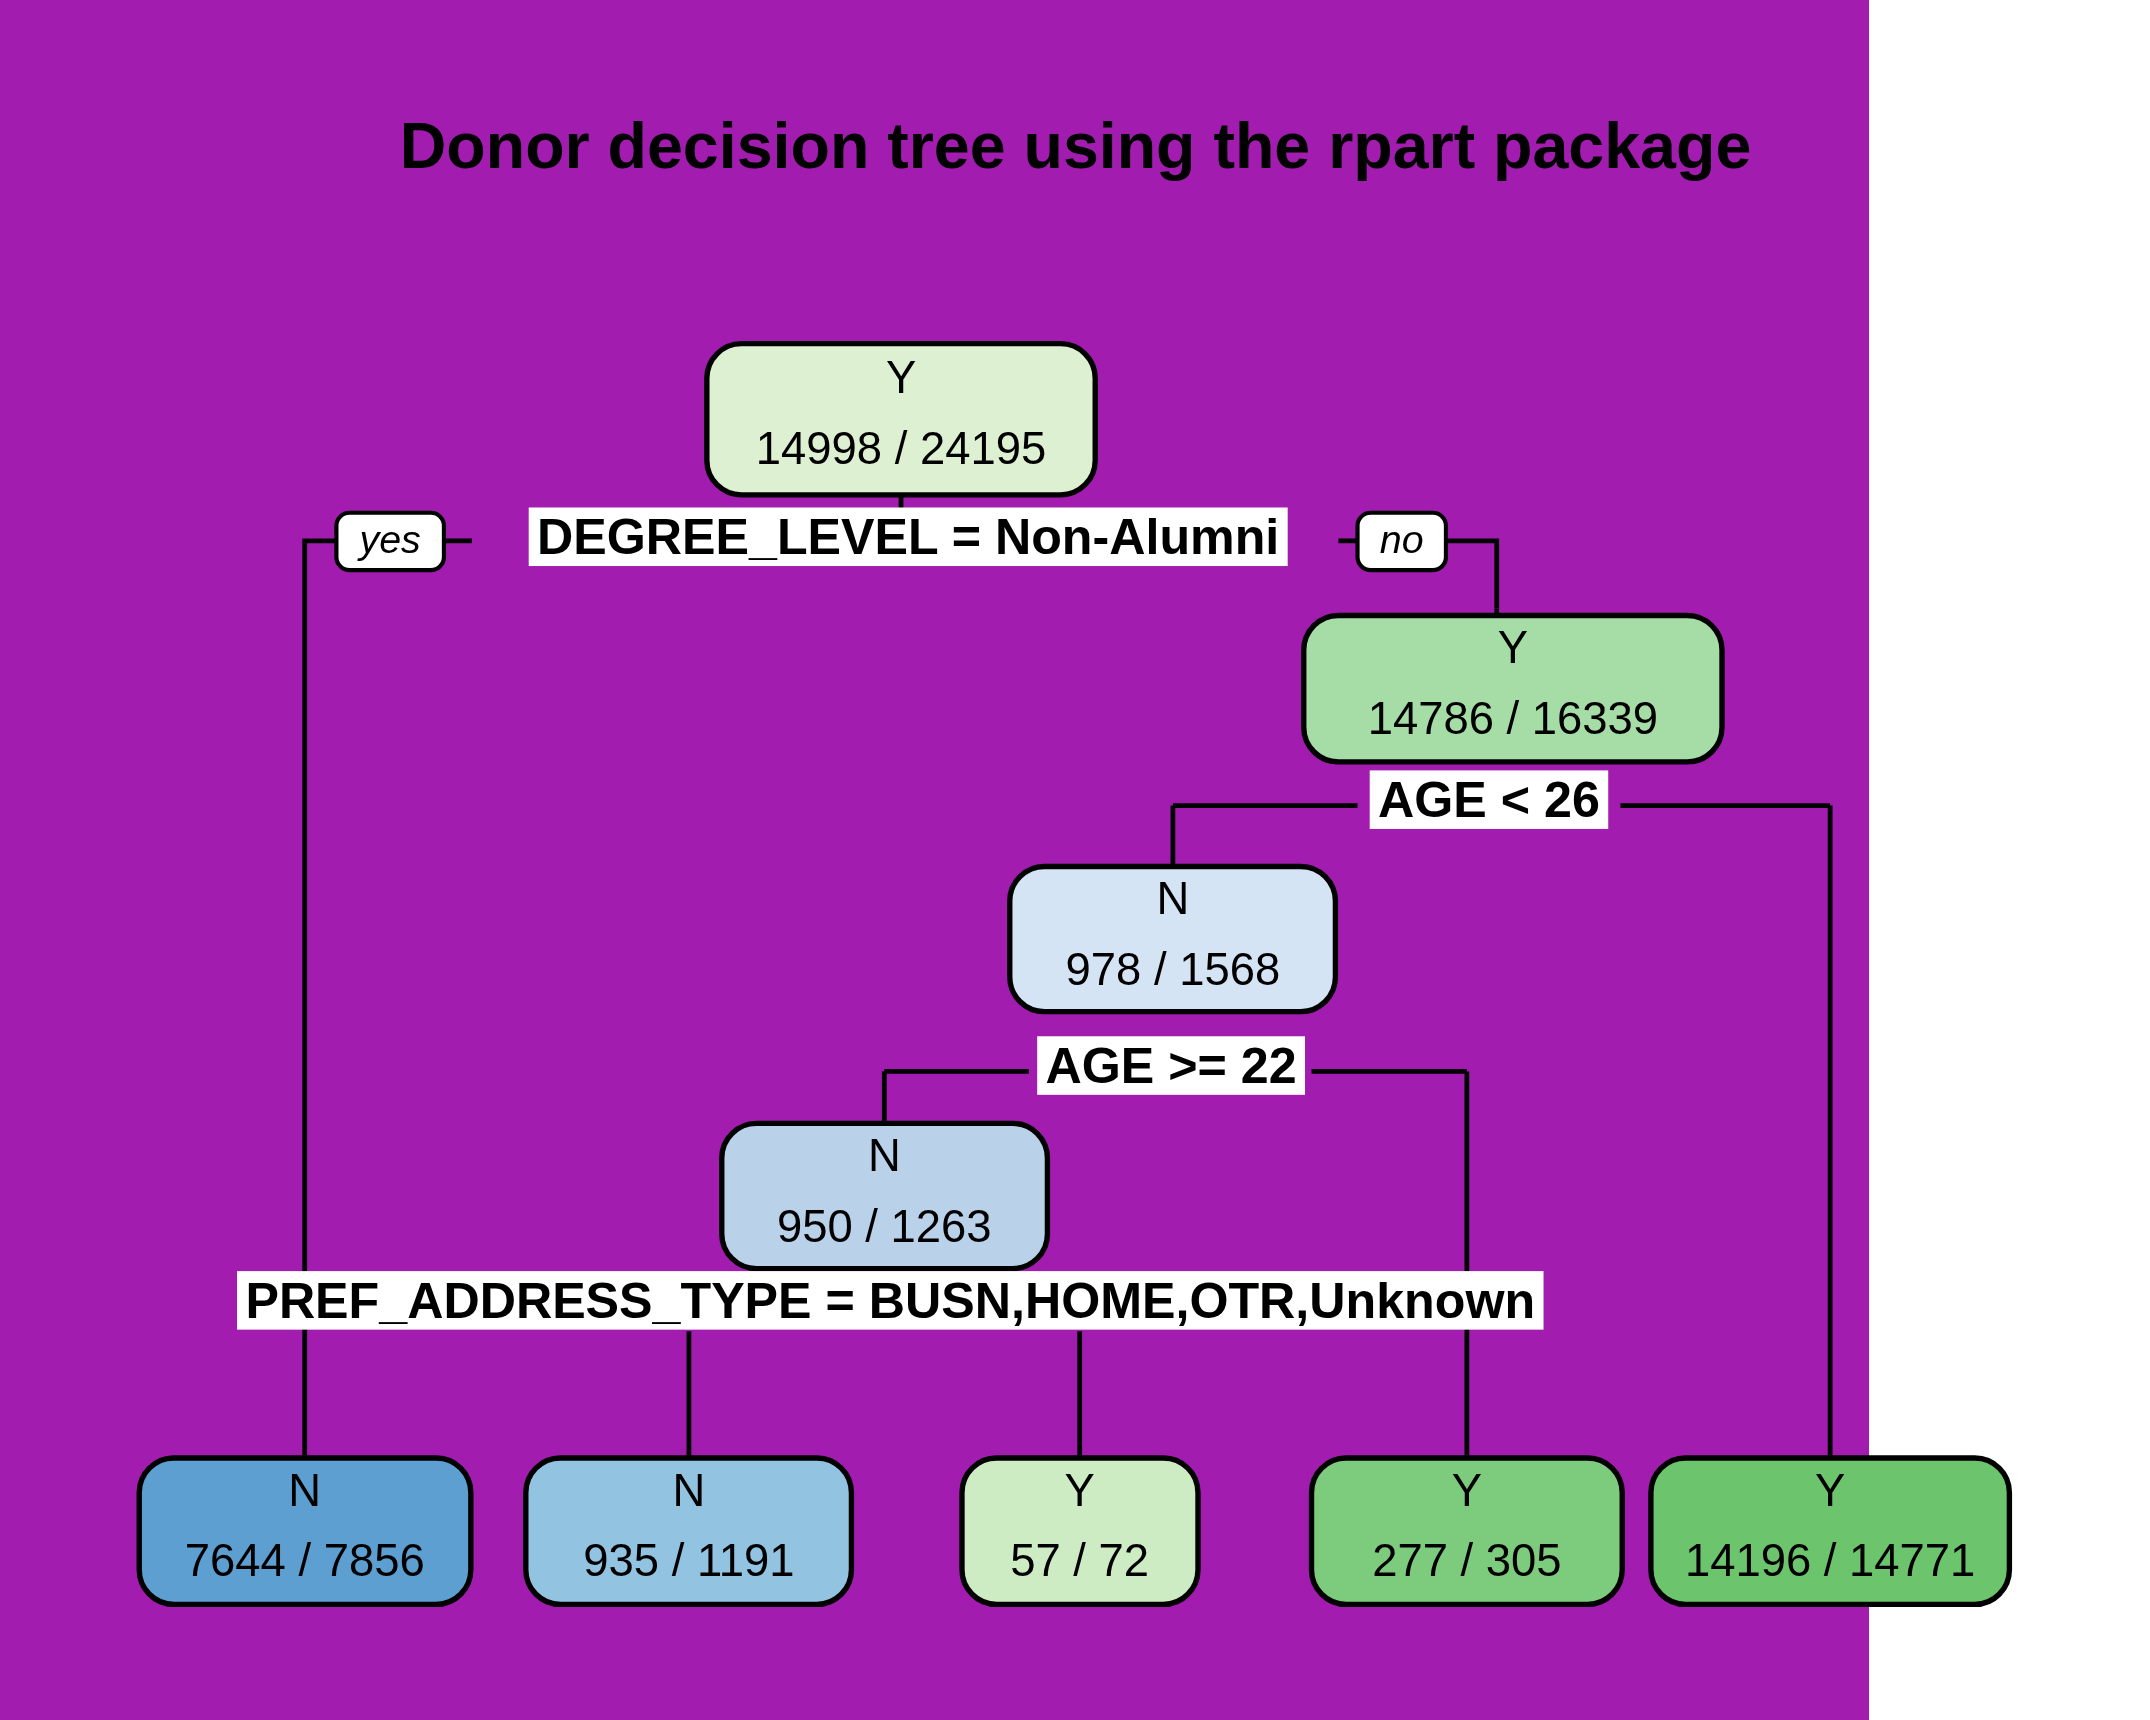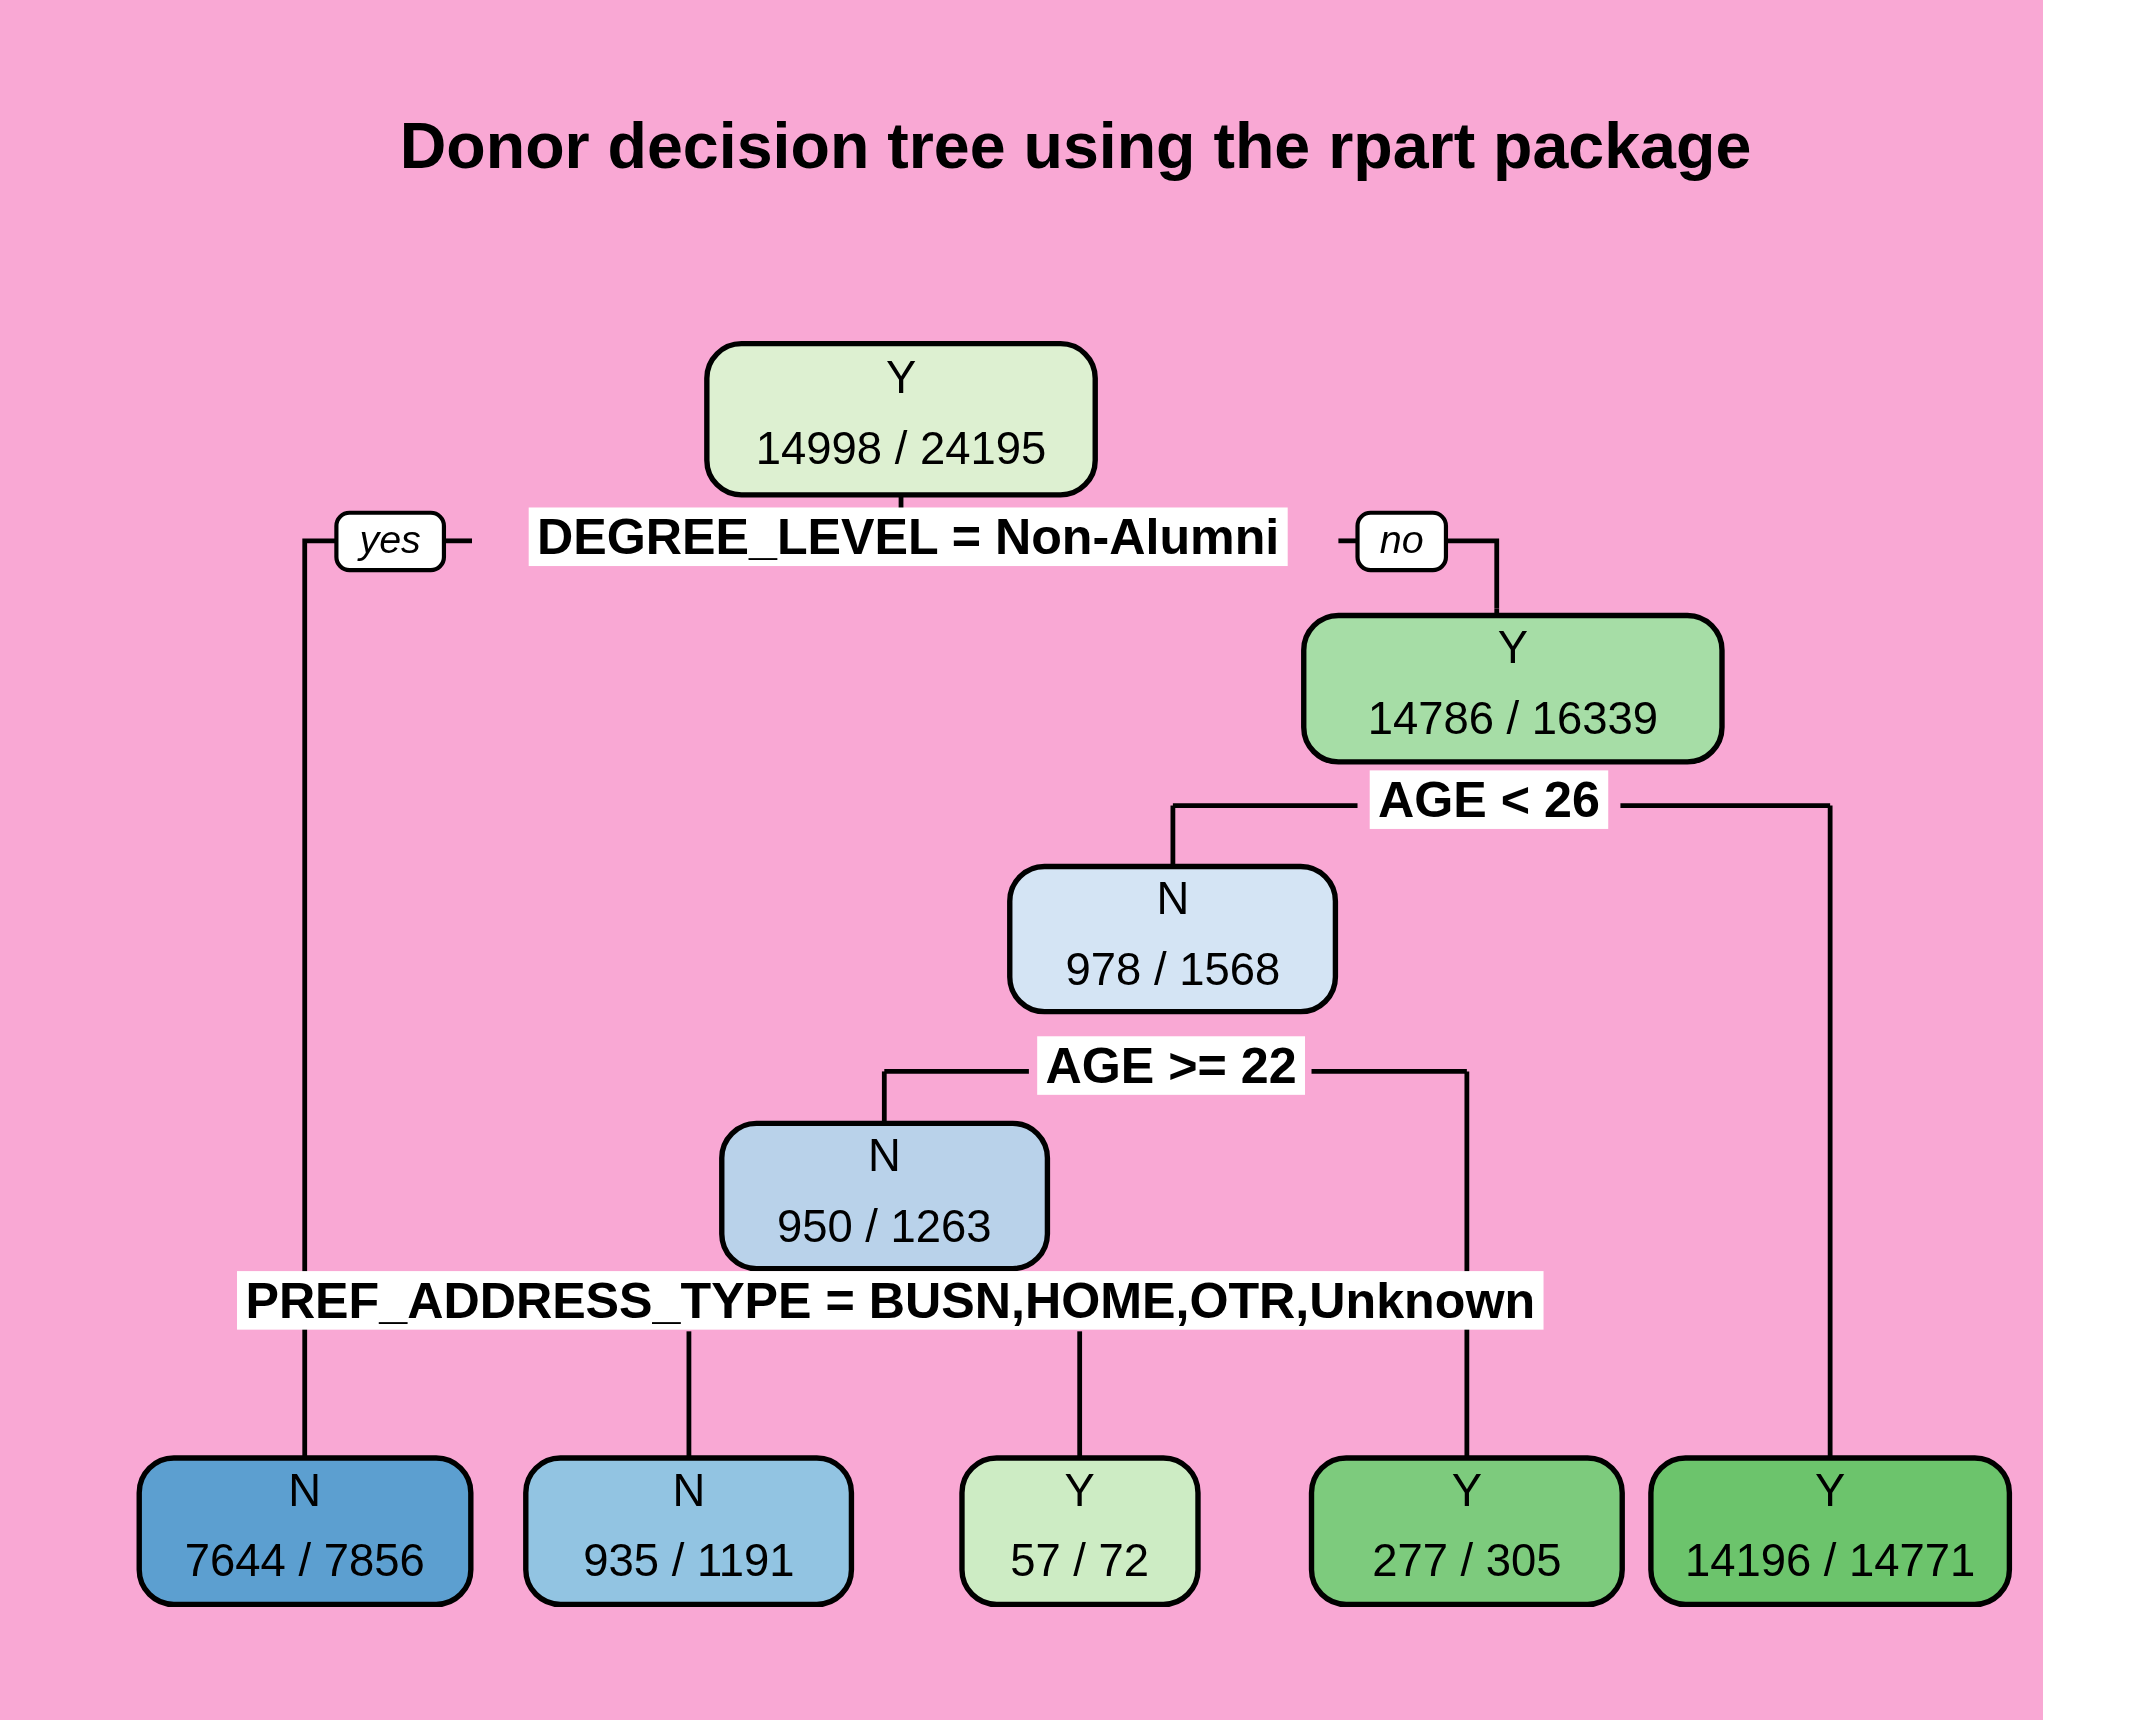--- a/index.html
+++ b/index.html
@@ -8,23 +8,23 @@
     background: #ffffff;
   }
   body {
     width: 2151px;
     height: 1721px;
     font-family: "Liberation Sans", sans-serif;
     overflow: hidden;
   }
   #canvas {
     position: relative;
-    width: 2043px;
+    width: 1869px;
     height: 1721px;
-    background: #f9a8d4;
+    background: #a21caf;
   }
   svg#tree {
     position: absolute;
     left: 0;
     top: 0;
     width: 2151px;
     height: 1721px;
     display: block;
   }
   .node-box {

